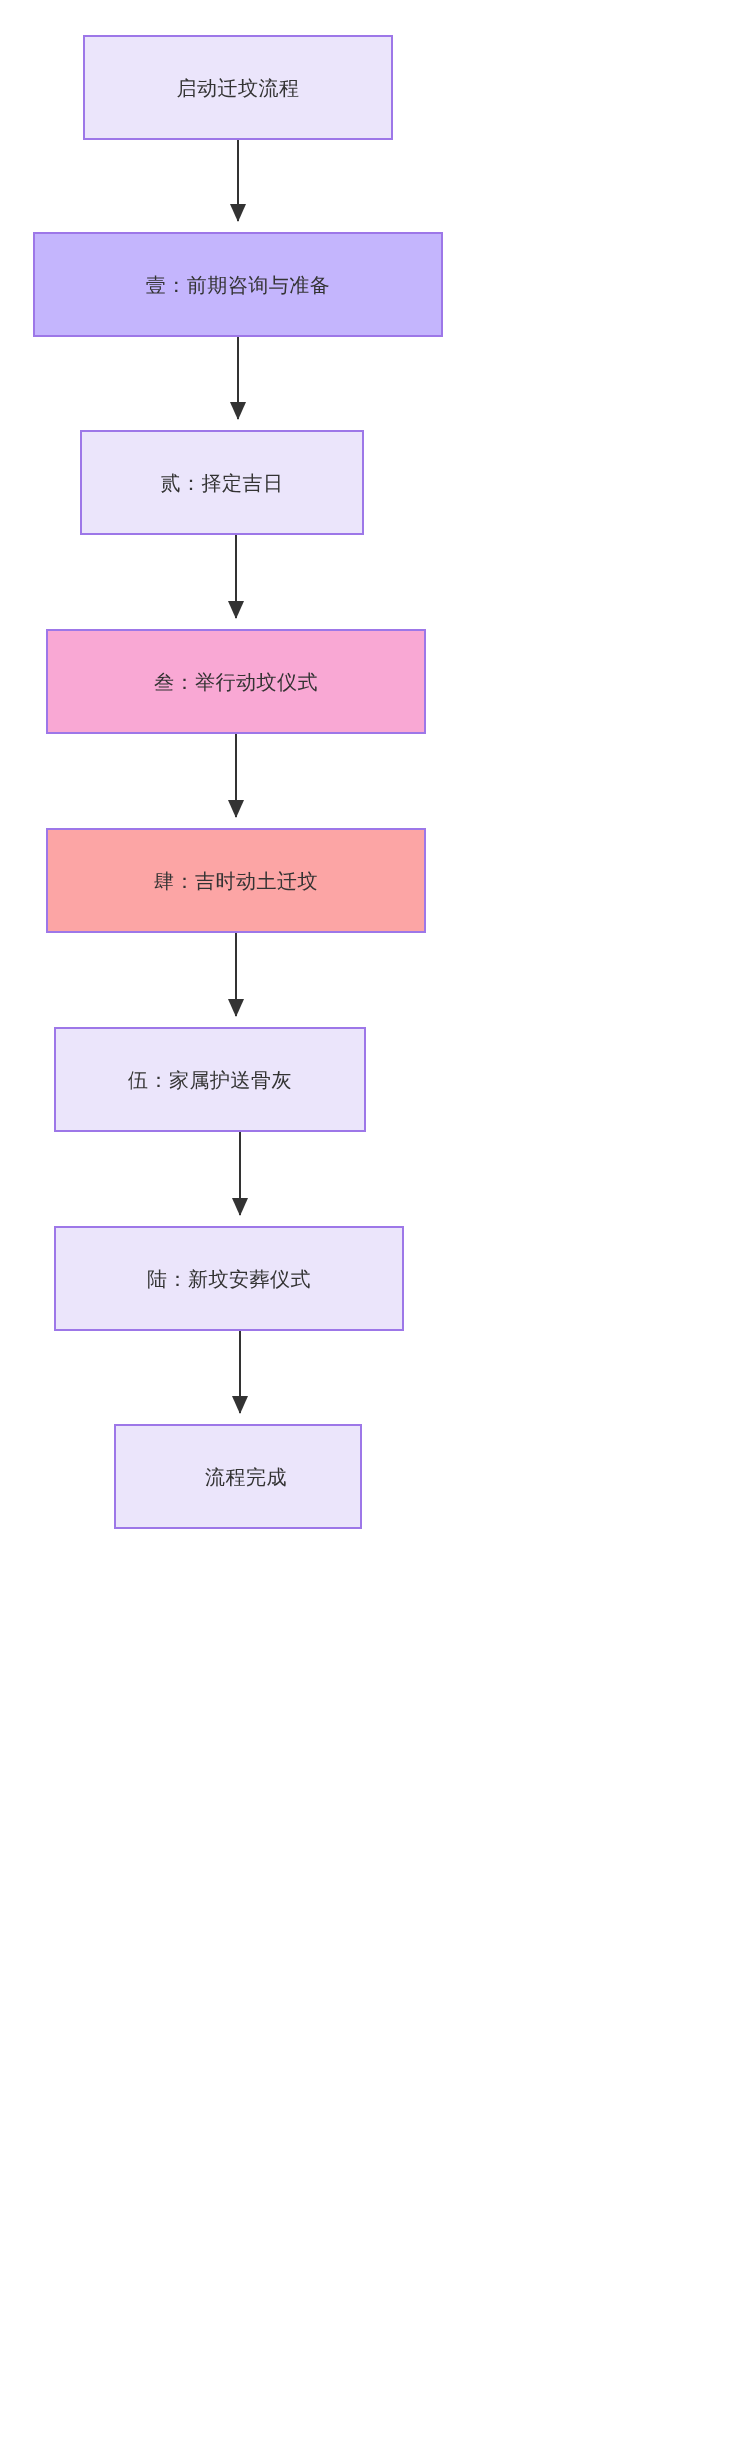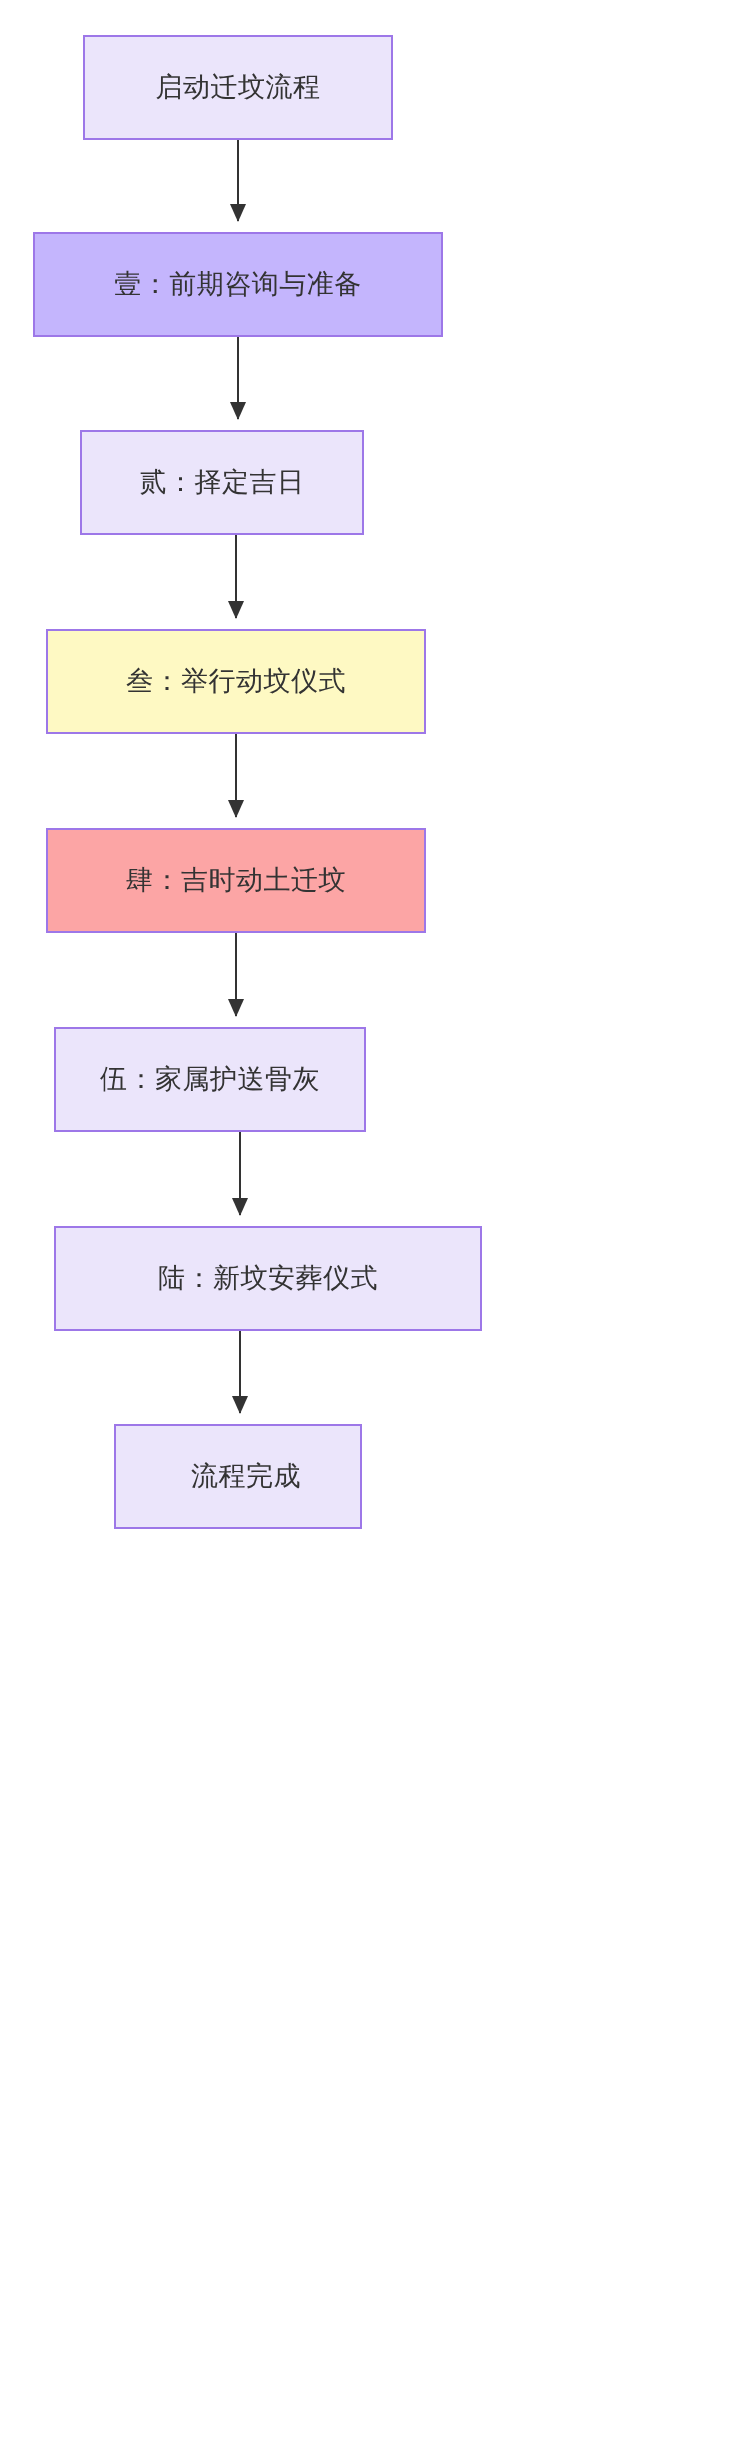--- a/index.html
+++ b/index.html
@@ -34,21 +34,21 @@
     display: flex;
     align-items: center;
     justify-content: center;
     background: #ebe5fb;
     border: 2px solid #9d77e8;
     border-radius: 0px;
     z-index: 2;
   }
   .node-label {
     font-family: "Liberation Sans", "DejaVu Sans", sans-serif;
-    font-size: 27px;
+    font-size: 20px;
     line-height: 1.2;
     color: #333333;
     white-space: nowrap;
     letter-spacing: 0.5px;
     text-align: center;
   }
 </style>
 </head>
 <body>
 
@@ -74,30 +74,30 @@
   <div id="nodes-group">
       <div class="node" style="left: 83px; top: 35px; width: 310px; height: 105px; background: rgb(235, 229, 251); border-color: rgb(157, 119, 232);">
         <span class="node-label" style="color: rgb(51, 51, 51);">启动迁坟流程</span>
       </div>
       <div class="node" style="left: 33px; top: 232px; width: 410px; height: 105px; background: #c4b5fd; border-color: rgb(157, 119, 232);">
         <span class="node-label" style="color: rgb(51, 51, 51);">壹：前期咨询与准备</span>
       </div>
       <div class="node" style="left: 80px; top: 430px; width: 284px; height: 105px; background: rgb(235, 229, 251); border-color: rgb(157, 119, 232);">
         <span class="node-label" style="color: rgb(51, 51, 51);">贰：择定吉日</span>
       </div>
-      <div class="node" style="left: 46px; top: 629px; width: 380px; height: 105px; background: #fef9c3; border-color: rgb(157, 119, 232);">
+      <div class="node" style="left: 46px; top: 629px; width: 380px; height: 105px; background: #f9a8d4; border-color: rgb(157, 119, 232);">
         <span class="node-label" style="color: rgb(51, 51, 51);">叁：举行动坟仪式</span>
       </div>
       <div class="node" style="left: 46px; top: 828px; width: 380px; height: 105px; background: #fca5a5; border-color: rgb(157, 119, 232);">
         <span class="node-label" style="color: rgb(51, 51, 51);">肆：吉时动土迁坟</span>
       </div>
       <div class="node" style="left: 54px; top: 1027px; width: 312px; height: 105px; background: rgb(235, 229, 251); border-color: rgb(157, 119, 232);">
         <span class="node-label" style="color: rgb(51, 51, 51);">伍：家属护送骨灰</span>
       </div>
-      <div class="node" style="left: 54px; top: 1226px; width: 428px; height: 105px; background: rgb(235, 229, 251); border-color: rgb(157, 119, 232);">
+      <div class="node" style="left: 54px; top: 1226px; width: 350px; height: 105px; background: rgb(235, 229, 251); border-color: rgb(157, 119, 232);">
         <span class="node-label" style="color: rgb(51, 51, 51);">陆：新坟安葬仪式</span>
       </div>
       <div class="node" style="left: 114px; top: 1424px; width: 248px; height: 105px; background: rgb(235, 229, 251); border-color: rgb(157, 119, 232); padding-left: 16px;">
         <span class="node-label" style="color: rgb(51, 51, 51);">流程完成</span>
       </div>
     </div>
 
 </div>
 
 </body></html>

